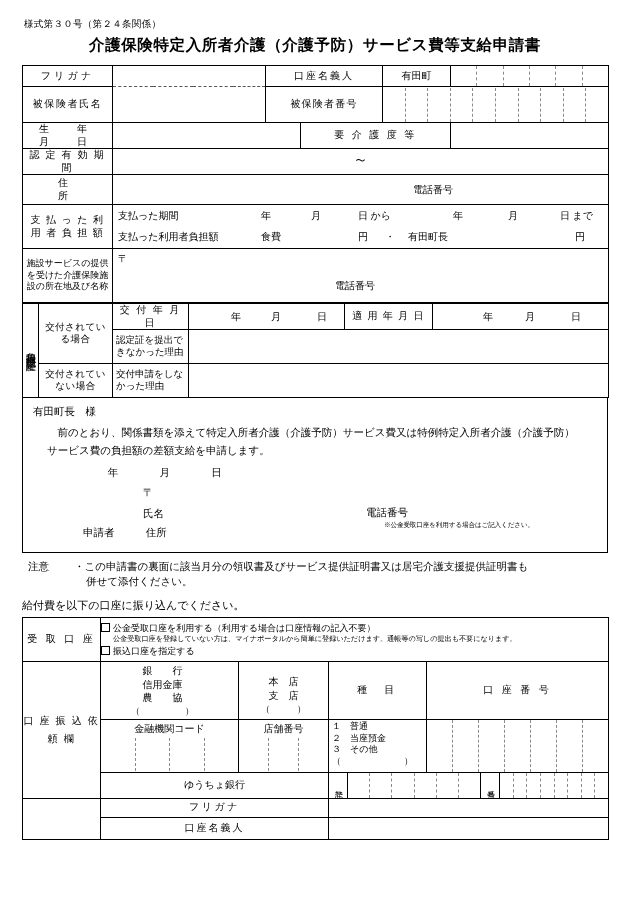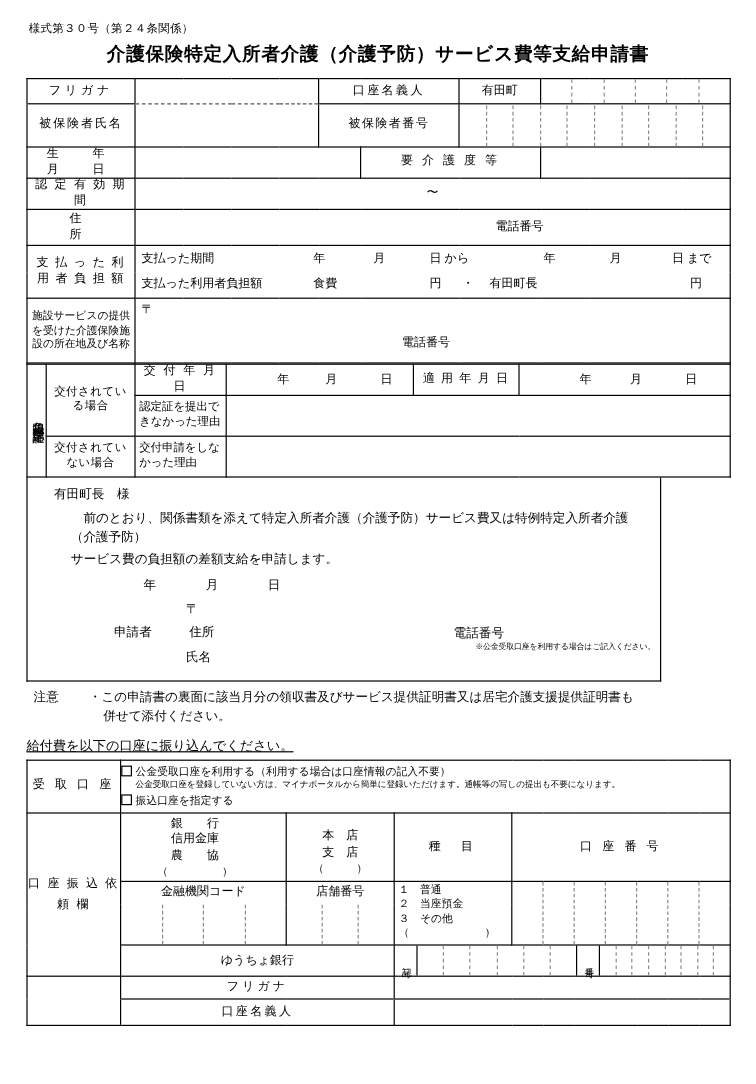--- a/index.html
+++ b/index.html
@@ -38,37 +38,37 @@
     text-orientation:upright;
     letter-spacing:.12em;
     margin:0 auto;
     line-height:1;
     font-size:10px;
   }
 
   .twolines{line-height:1.45;}
 
   
-  .freebox{width:529px;border:1px solid #000;border-top:none;box-sizing:border-box;padding:6px 8px 8px 20px;}
+  .freebox{width:586px;border:1px solid #000;border-top:none;box-sizing:border-box;padding:6px 8px 8px 8px;}
   .freebox .to{font-size:10.5px;margin:1px 0 6px 2px;}
   .freebox p{margin:0 0 2px 16px;font-size:10.5px;line-height:1.5;text-indent:1em;}
   .freebox p.cont{text-indent:0;}
   .dateline{margin:7px 0 0 0;font-size:10.5px;}
   .dateline .g{display:inline-block;}
 
   .applicant{margin-top:6px;position:relative;height:58px;font-size:10.5px;}
   .ap-left{position:absolute;left:0;top:0;width:330px;}
   .ap-right{position:absolute;left:335px;top:0;width:250px;}
   .mini{font-size:6.6px;letter-spacing:-0.02em;line-height:1.2;}
   .mynum{display:inline-block;}
   .mynum i{display:inline-block;width:11px;border-right:1px dotted #000;height:11px;vertical-align:middle;}
 
   .notice{margin-top:6px;font-size:10.5px;line-height:1.5;}
   .notice .hang{display:block;padding-left:64px;}
-  .leadin{margin:8px 0 4px 0;font-size:11px;text-decoration:underline;}
+  .leadin{margin:8px 0 4px 0;font-size:11px;}
 
   .chk{display:inline-block;width:7px;height:7px;border:1px solid #000;margin-right:3px;vertical-align:-1px;}
   .small2{font-size:7.2px;line-height:1.35;letter-spacing:-0.01em;}
 </style>
 </head>
 <body>
 
 <div class="page">
 
   <div class="formno">様式第３０号（第２４条関係）</div>
@@ -242,25 +242,25 @@
       <span class="g">年</span>
       <span style="display:inline-block;width:36px"></span>
       <span class="g">月</span>
       <span style="display:inline-block;width:36px"></span>
       <span class="g">日</span>
     </div>
 
     <div class="applicant">
       <div class="ap-left">
         <div style="padding-left:112px">〒</div>
+        <div style="margin-top:7px;padding-left:112px">氏名</div>
         <div style="margin-top:5px">
           <span style="display:inline-block;width:52px;padding-left:52px">申請者</span>
           <span style="display:inline-block;padding-left:8px">住所</span>
         </div>
-        <div style="margin-top:7px;padding-left:112px">氏名</div>
       </div>
       <div class="ap-right">
         <div style="margin-top:20px">電話番号</div>
         <div class="mini" style="margin-top:1px;padding-left:18px">※公金受取口座を利用する場合はご記入ください。</div>
       </div>
     </div>
   </div>
 
   <div class="notice">
     <span style="display:inline-block;width:46px;padding-left:6px">注意</span><span>・この申請書の裏面に該当月分の領収書及びサービス提供証明書又は居宅介護支援提供証明書も</span>

